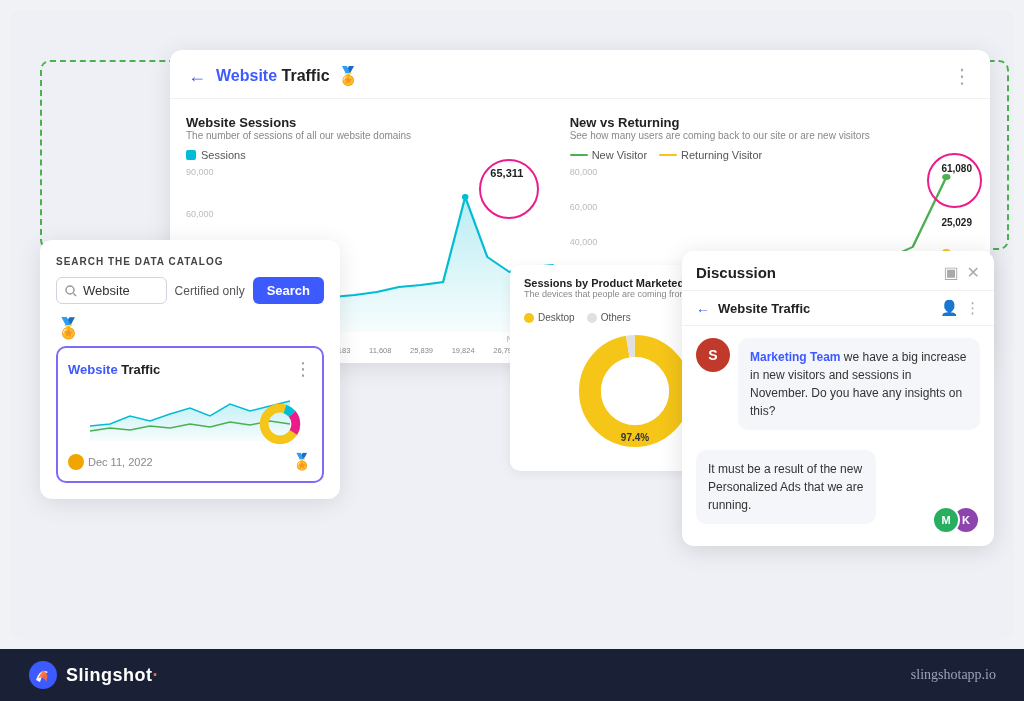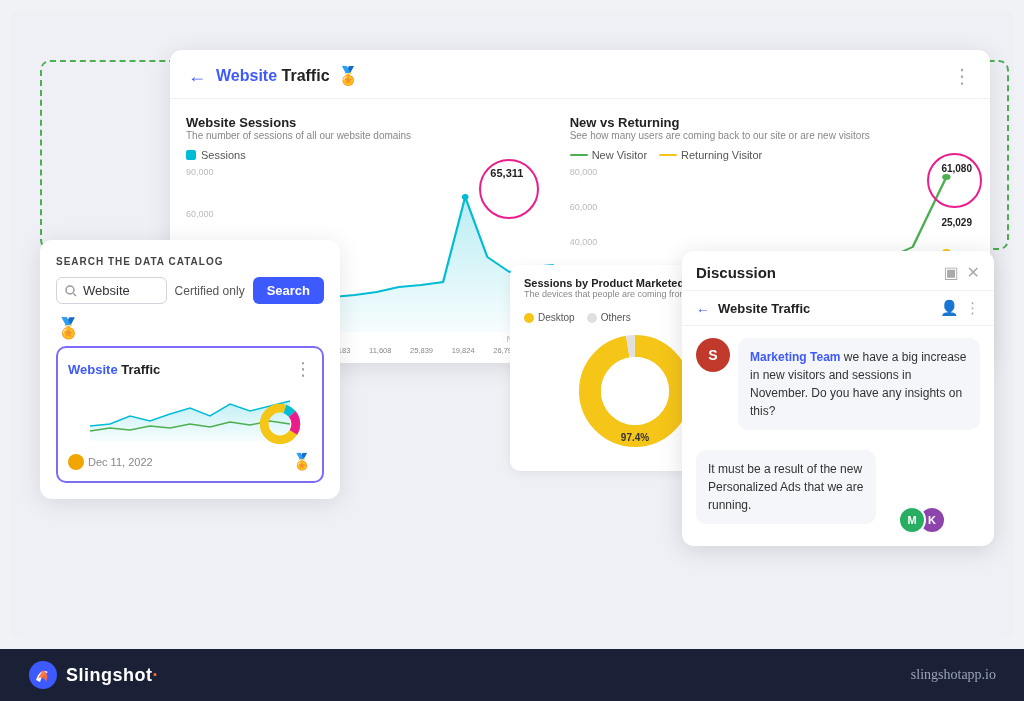--- a/index.html
+++ b/index.html
@@ -360,21 +360,21 @@
       flex-shrink: 0;
       overflow: hidden;
       display: flex;
       align-items: center;
       justify-content: center;
       font-weight: 700;
       font-size: 14px;
     }
     .message-second {
       display: flex;
-      justify-content: flex-start;
+      justify-content: space-between;
       align-items: flex-end;
       gap: 22px;
     }
     .avatar-group {
       display: flex;
     }
     .avatar-group .avatar-circle {
       width: 28px;
       height: 28px;
       font-size: 11px;

